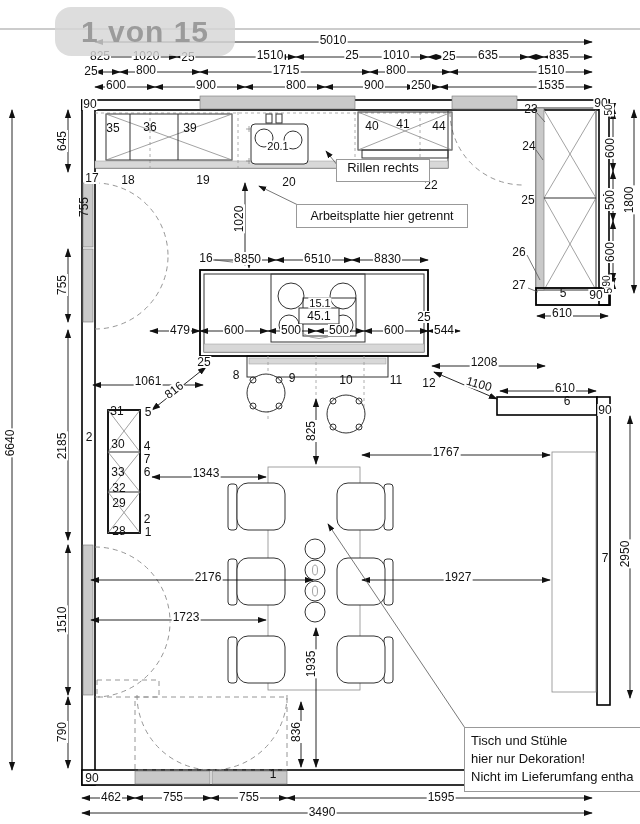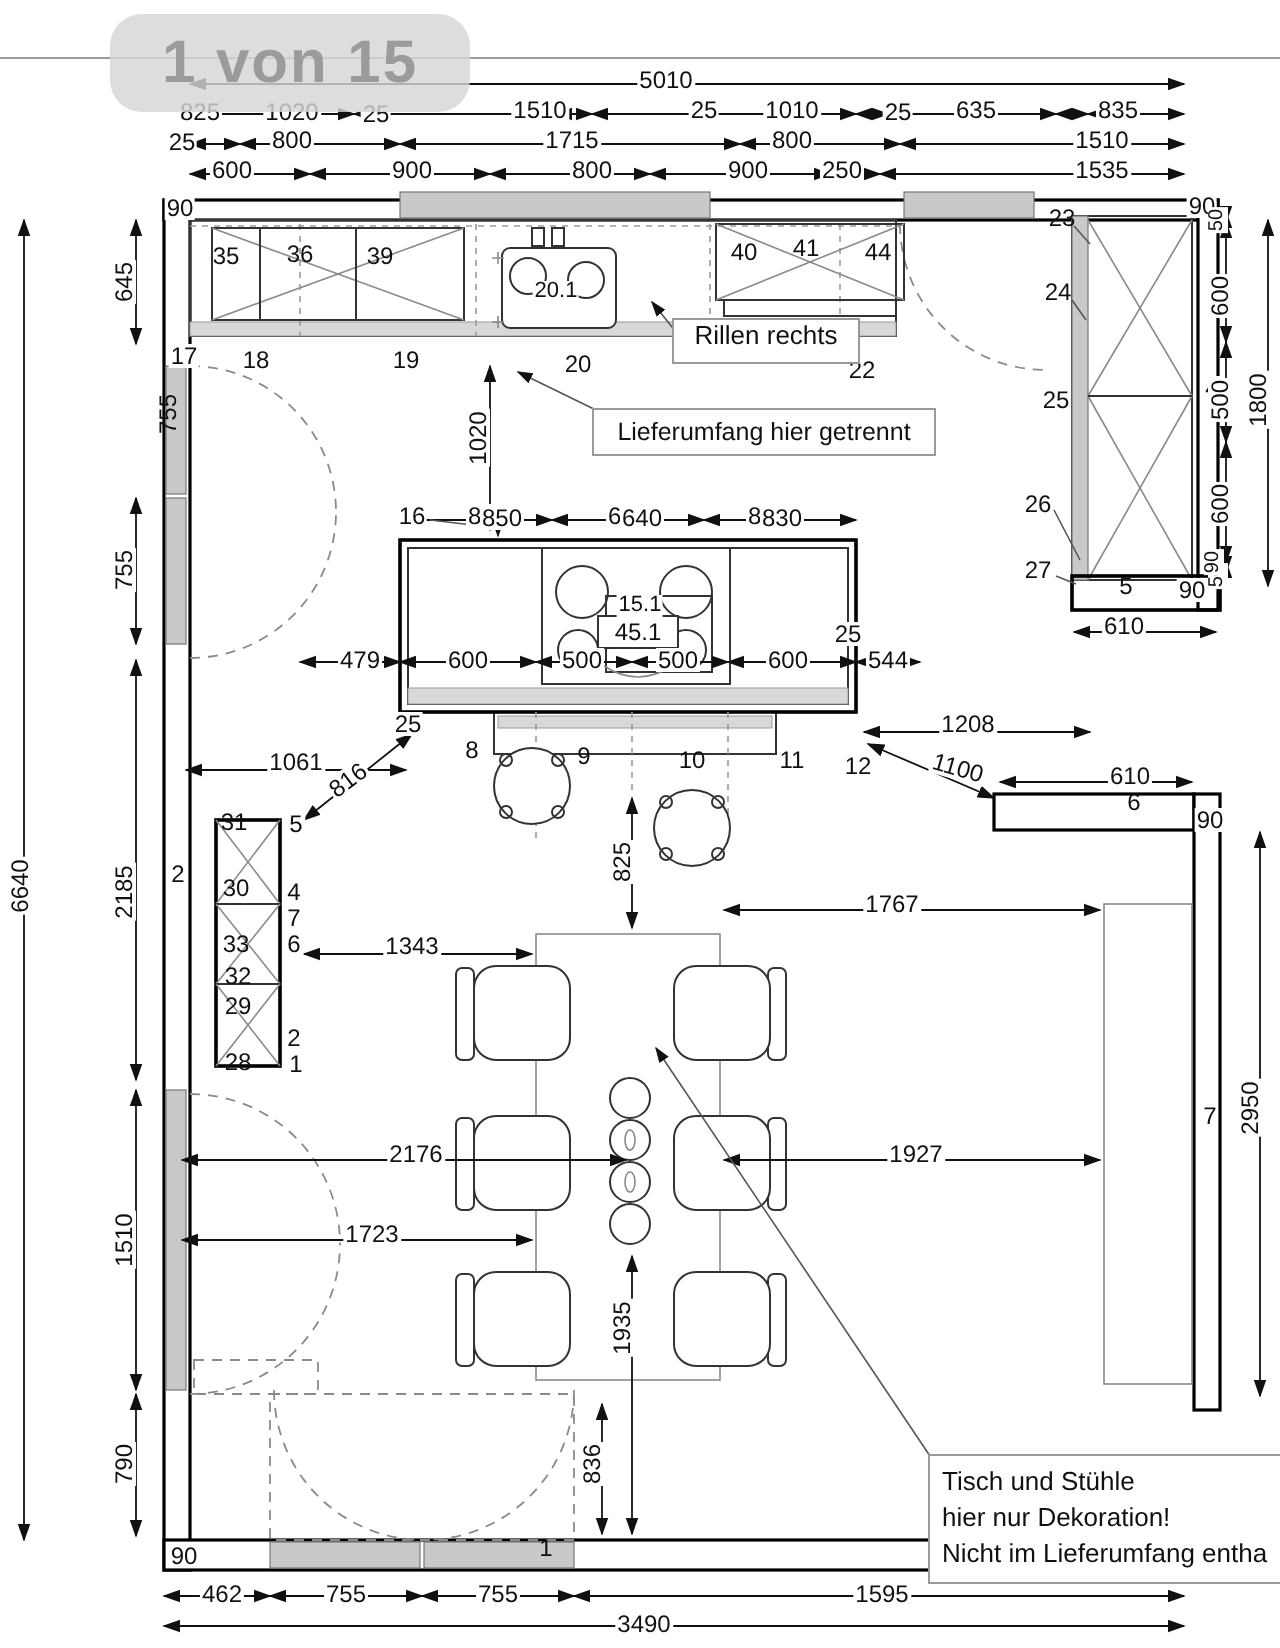--- a/index.html
+++ b/index.html
@@ -290,21 +290,21 @@
     <line class="lead" x1="328" y1="524" x2="465" y2="728" marker-start="url(#a)"></line>
   </g>
 
   <rect class="tw" x="299" y="308" width="40" height="16"></rect>
 </svg>
 
 <div class="note" id="note-rillen">
   <span>Rillen rechts</span>
 </div>
 <div class="note" id="note-arbeitsplatte">
-  <span>Lieferumfang hier getrennt</span>
+  <span>Arbeitsplatte hier getrennt</span>
 </div>
 <div class="note" id="note-tisch">
   <div>Tisch und Stühle</div>
   <div>hier nur Dekoration!</div>
   <div>Nicht im Lieferumfang entha</div>
 </div>
 
 <span class="lbl" style="left:319px;top:316px;font-size:12px;background:transparent;">45.1</span>
 
 <div id="pill">
@@ -369,21 +369,21 @@
       <span class="lbl" style="left: 62px; top: 285px; transform: translate(-50%, -50%) rotate(-90deg);">755</span>
       <span class="lbl nobg" style="left: 84px; top: 207px; transform: translate(-50%, -50%) rotate(-90deg);">755</span>
       <span class="lbl" style="left: 62px; top: 446px; transform: translate(-50%, -50%) rotate(-90deg);">2185</span>
       <span class="lbl" style="left: 62px; top: 620px; transform: translate(-50%, -50%) rotate(-90deg);">1510</span>
       <span class="lbl" style="left: 62px; top: 732px; transform: translate(-50%, -50%) rotate(-90deg);">790</span>
       <span class="lbl" style="left: 92px; top: 778px; transform: translate(-50%, -50%);">90</span>
       <span class="lbl" style="left: 206px; top: 258px; transform: translate(-50%, -50%);">16</span>
       <span class="lbl" style="left: 244px; top: 258px; transform: translate(-50%, -50%);">800</span>
       <span class="lbl" style="left: 251px; top: 259px; transform: translate(-50%, -50%);">850</span>
       <span class="lbl" style="left: 314px; top: 258px; transform: translate(-50%, -50%);">600</span>
-      <span class="lbl" style="left: 321px; top: 259px; transform: translate(-50%, -50%);">640</span>
+      <span class="lbl" style="left: 321px; top: 259px; transform: translate(-50%, -50%);">510</span>
       <span class="lbl" style="left: 384px; top: 258px; transform: translate(-50%, -50%);">800</span>
       <span class="lbl" style="left: 391px; top: 259px; transform: translate(-50%, -50%);">830</span>
       <span class="lbl" style="left: 180px; top: 330px; transform: translate(-50%, -50%);">479</span>
       <span class="lbl" style="left: 234px; top: 330px; transform: translate(-50%, -50%);">600</span>
       <span class="lbl" style="left: 291px; top: 330px; transform: translate(-50%, -50%);">500</span>
       <span class="lbl" style="left: 339px; top: 330px; transform: translate(-50%, -50%);">500</span>
       <span class="lbl" style="left: 394px; top: 330px; transform: translate(-50%, -50%);">600</span>
       <span class="lbl" style="left: 444px; top: 330px; transform: translate(-50%, -50%);">544</span>
       <span class="lbl" style="left: 424px; top: 317px; transform: translate(-50%, -50%);">25</span>
       <span class="lbl" style="left: 320px; top: 303px; font-size: 11px; transform: translate(-50%, -50%);">15.1</span>

